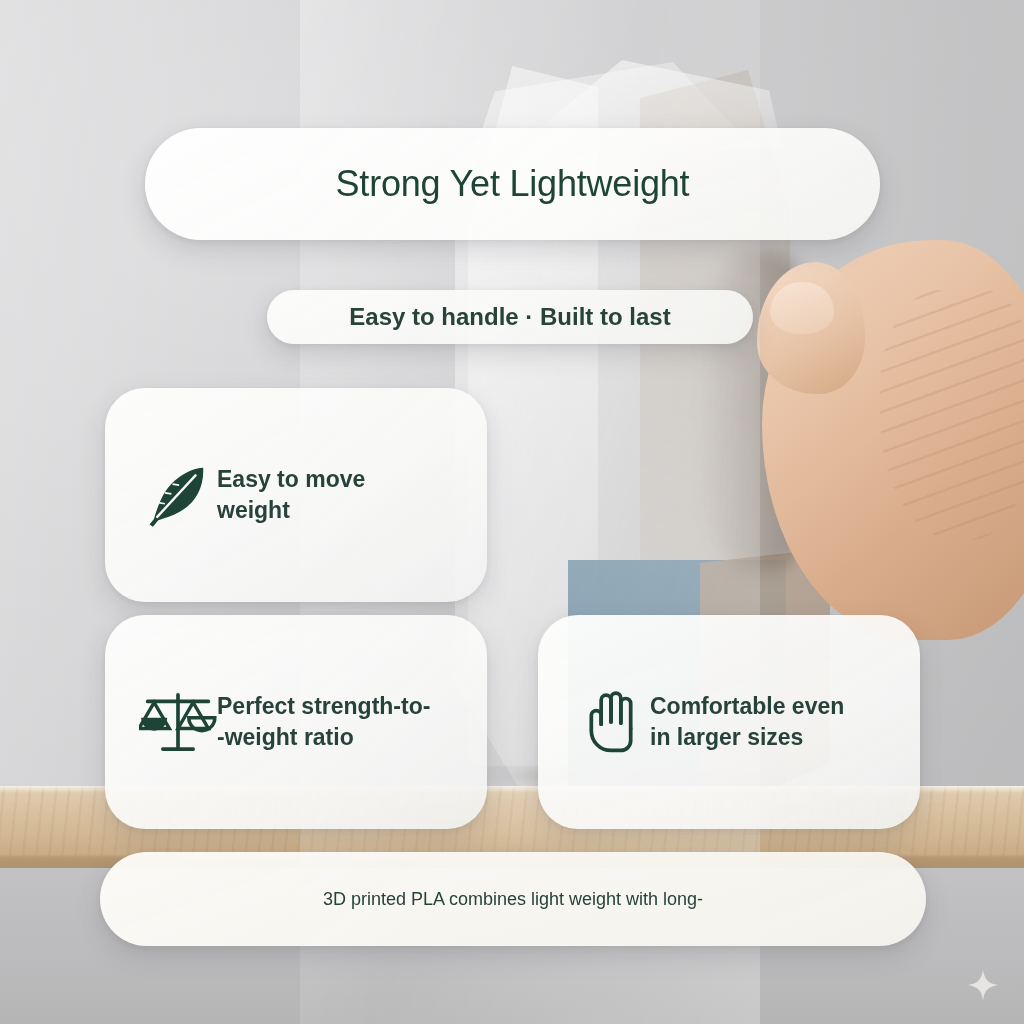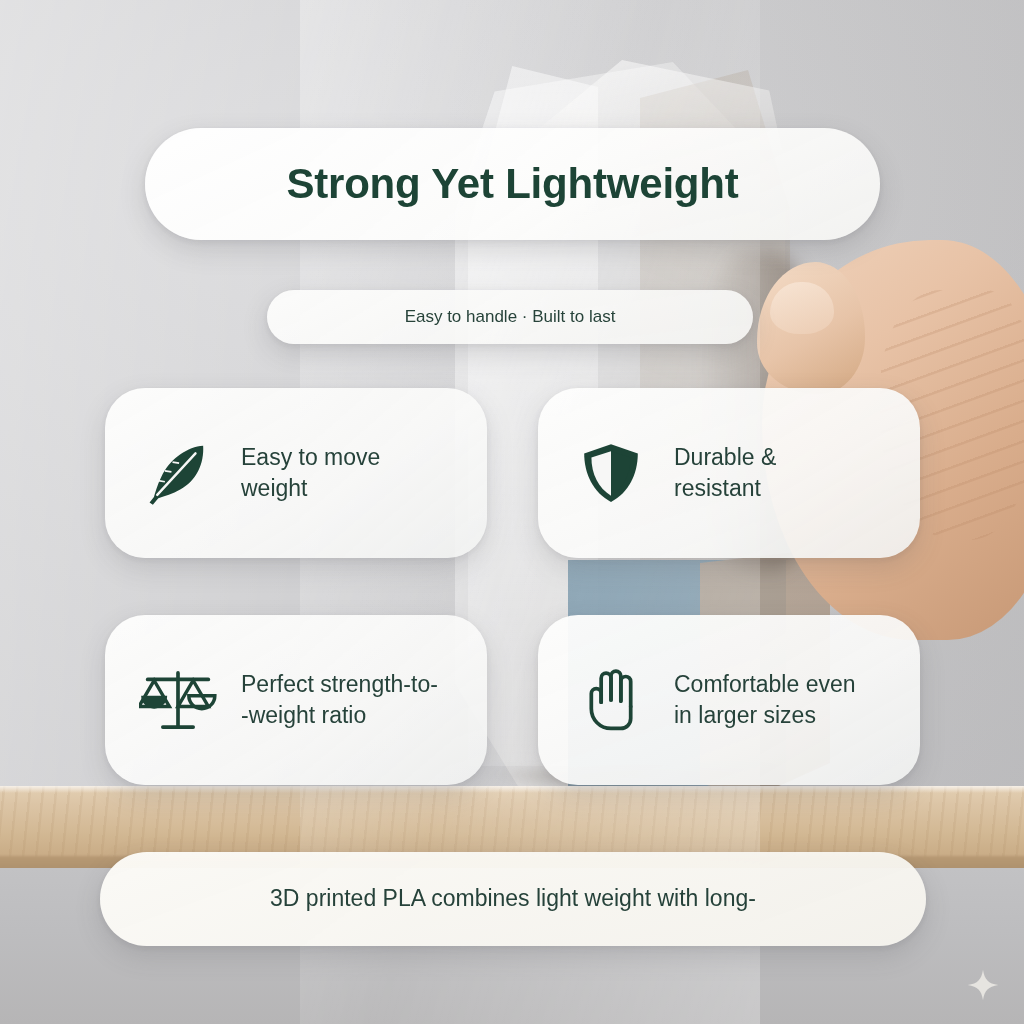--- a/index.html
+++ b/index.html
@@ -137,53 +137,53 @@
     background:linear-gradient(155deg, rgba(255,255,255,.97) 0%, rgba(252,252,251,.95) 55%, rgba(246,246,244,.92) 100%);
     box-shadow:0 10px 26px rgba(80,80,85,.18), 0 2px 6px rgba(80,80,85,.10);
     display:flex; align-items:center; justify-content:center;
   }
 
   #title-pill {
     left:145px; top:128px; width:735px; height:112px; border-radius:56px;
   }
   #title-text {
     color:#1d4436;
-    font-size:42px; font-weight:bold; letter-spacing:-.2px;
+    font-size:36px; font-weight:normal; letter-spacing:-.2px;
     white-space:nowrap;
   }
 
   #subtitle-pill {
     left:267px; top:290px; width:486px; height:54px; border-radius:27px;
     background:linear-gradient(160deg, rgba(252,252,251,.96), rgba(244,244,242,.93));
   }
   #subtitle-text {
-    color:#27433a; font-size:17px; font-weight:normal; white-space:nowrap;
+    color:#27433a; font-size:24px; font-weight:bold; white-space:nowrap;
   }
 
   .feature-card {
-    position:absolute; width:382px; height:170px; border-radius:40px;
+    position:absolute; width:382px; height:214px; border-radius:40px;
     background:linear-gradient(150deg, rgba(253,253,252,.96) 0%, rgba(249,249,248,.93) 60%, rgba(241,242,241,.90) 100%);
     box-shadow:0 10px 26px rgba(80,80,85,.17), 0 2px 6px rgba(80,80,85,.09);
-    display:flex; align-items:center; padding:0 26px 0 34px; gap:24px;
+    display:flex; align-items:center; padding:0 26px 0 34px; font-weight:bold;
   }
   #card-0 { left:105px; top:388px; }
   #card-1 { left:538px; top:388px; }
   #card-2 { left:105px; top:615px; }
   #card-3 { left:538px; top:615px; }
 
   .card-icon { flex:0 0 78px; width:78px; height:78px; display:flex; align-items:center; justify-content:center; }
   .card-label { color:#26423a; font-size:23px; line-height:1.33; }
 
   #footer-pill {
     left:100px; top:852px; width:826px; height:94px; border-radius:47px;
     background:linear-gradient(160deg, rgba(252,251,247,.97), rgba(246,244,238,.94));
     flex-direction:column; gap:2px; text-align:center;
   }
   #footer-text {
-    color:#26423a; font-size:23px; line-height:1.38; padding:0 40px;text-align:center;
+    color:#26423a; font-size:18px; line-height:1.38; padding:0 40px;text-align:center;
   }
 </style>
 </head>
 <body>
 
 <div id="photo-backdrop">
   <div class="wall"></div>
   <div class="wall-vignette"></div>
 
   <div class="printed-object"></div>
@@ -235,33 +235,20 @@
         <path d="M13 52 L48 14" stroke="#f7f7f6" stroke-width="2.2" fill="none" stroke-linecap="round"></path>
         <path d="M20 40 L14 39 M26 31 L20 30 M33 23 L27 22" stroke="#f7f7f6" stroke-width="1.6" fill="none"></path>
       </svg>
     </span>
     <span class="card-label">
       <span>Easy to move</span><br>
       <span>weight</span>
     </span>
   </div>
 
-  <div class="feature-card" id="card-1">
-    <span class="card-icon">
-      <svg viewBox="0 0 64 64" width="66" height="66" aria-hidden="true">
-        <path d="M32 4 L58 13 C58 33 49 51 32 60 C15 51 6 33 6 13 Z" fill="#1d4436"></path>
-        <path d="M32 11 L51 17 C51 33 44 47 32 54 Z" fill="#1d4436"></path>
-        <path d="M32 11 L13 17 C13 33 20 47 32 54 Z" fill="#f7f7f6"></path>
-      </svg>
-    </span>
-    <span class="card-label">
-      <span>Durable &amp;</span><br>
-      <span>resistant</span>
-    </span>
-  </div>
 
   <div class="feature-card" id="card-3">
     <span class="card-icon">
       <svg viewBox="0 0 64 64" width="70" height="70" aria-hidden="true">
         <g fill="none" stroke="#1d4436" stroke-width="3.4" stroke-linecap="round" stroke-linejoin="round">
           <path d="M23 34 V12 a4.5 4.5 0 0 1 9 0 V32"></path>
           <path d="M32 32 V10 a4.5 4.5 0 0 1 9 0 V33"></path>
           <path d="M41 33 V15 a4.5 4.5 0 0 1 9 0 V38"></path>
           <path d="M23 34 V26 a4.5 4.5 0 0 0-9 0 v14 c0 10 8 18 18 18 h9 c5 0 9-4 9-9 V38"></path>
         </g>

